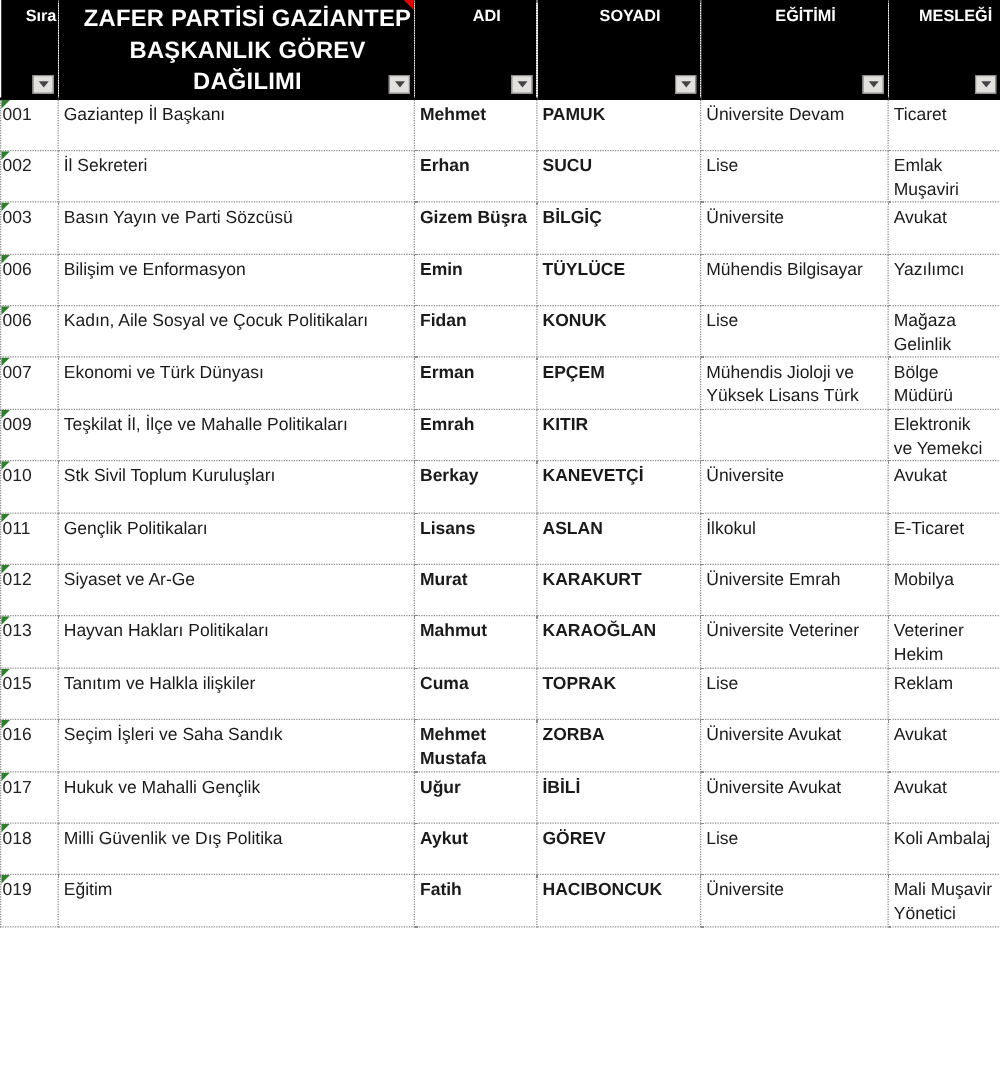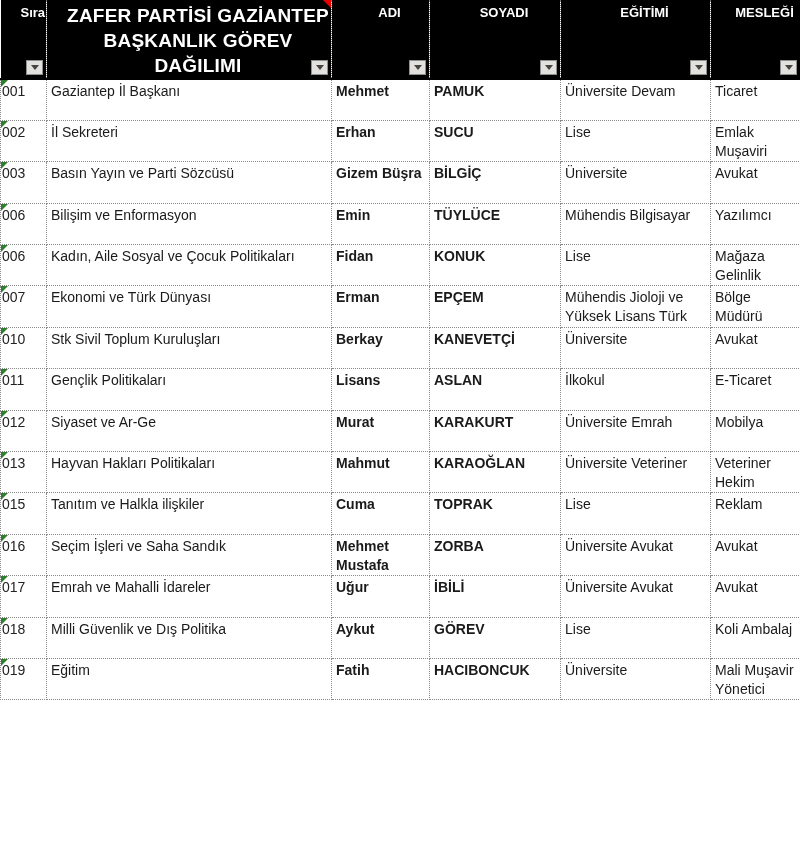--- a/index.html
+++ b/index.html
@@ -196,20 +196,31 @@
       <span>007</span>
     </td>
     <td class="c-gorev">Ekonomi ve Türk Dünyası</td>
     <td class="c-adi">Erman</td>
     <td class="c-soyadi">EPÇEM</td>
     <td class="c-egitimi">Mühendis Jioloji ve Yüksek Lisans Türk</td>
     <td class="c-meslegi">Bölge Müdürü</td>
   </tr>
 
 
+  <tr>
+    <td class="c-sira">
+      <span class="err-tri"></span>
+      <span>009</span>
+    </td>
+    <td class="c-gorev">Teşkilat İl, İlçe ve Mahalle Politikaları</td>
+    <td class="c-adi">Emrah</td>
+    <td class="c-soyadi">KITIR</td>
+    <td class="c-egitimi"></td>
+    <td class="c-meslegi">Elektronik ve Yemekci</td>
+  </tr>
 
   <tr>
     <td class="c-sira">
       <span class="err-tri"></span>
       <span>010</span>
     </td>
     <td class="c-gorev">Stk Sivil Toplum Kuruluşları</td>
     <td class="c-adi">Berkay</td>
     <td class="c-soyadi">KANEVETÇİ</td>
     <td class="c-egitimi">Üniversite</td>
@@ -275,21 +286,21 @@
     <td class="c-soyadi">ZORBA</td>
     <td class="c-egitimi">Üniversite Avukat</td>
     <td class="c-meslegi">Avukat</td>
   </tr>
 
   <tr>
     <td class="c-sira">
       <span class="err-tri"></span>
       <span>017</span>
     </td>
-    <td class="c-gorev">Emrah ve Mahalli İdareler</td>
+    <td class="c-gorev">Hukuk ve Mahalli Gençlik</td>
     <td class="c-adi">Uğur</td>
     <td class="c-soyadi">İBİLİ</td>
     <td class="c-egitimi">Üniversite Avukat</td>
     <td class="c-meslegi">Avukat</td>
   </tr>
 
   <tr>
     <td class="c-sira">
       <span class="err-tri"></span>
       <span>018</span>

